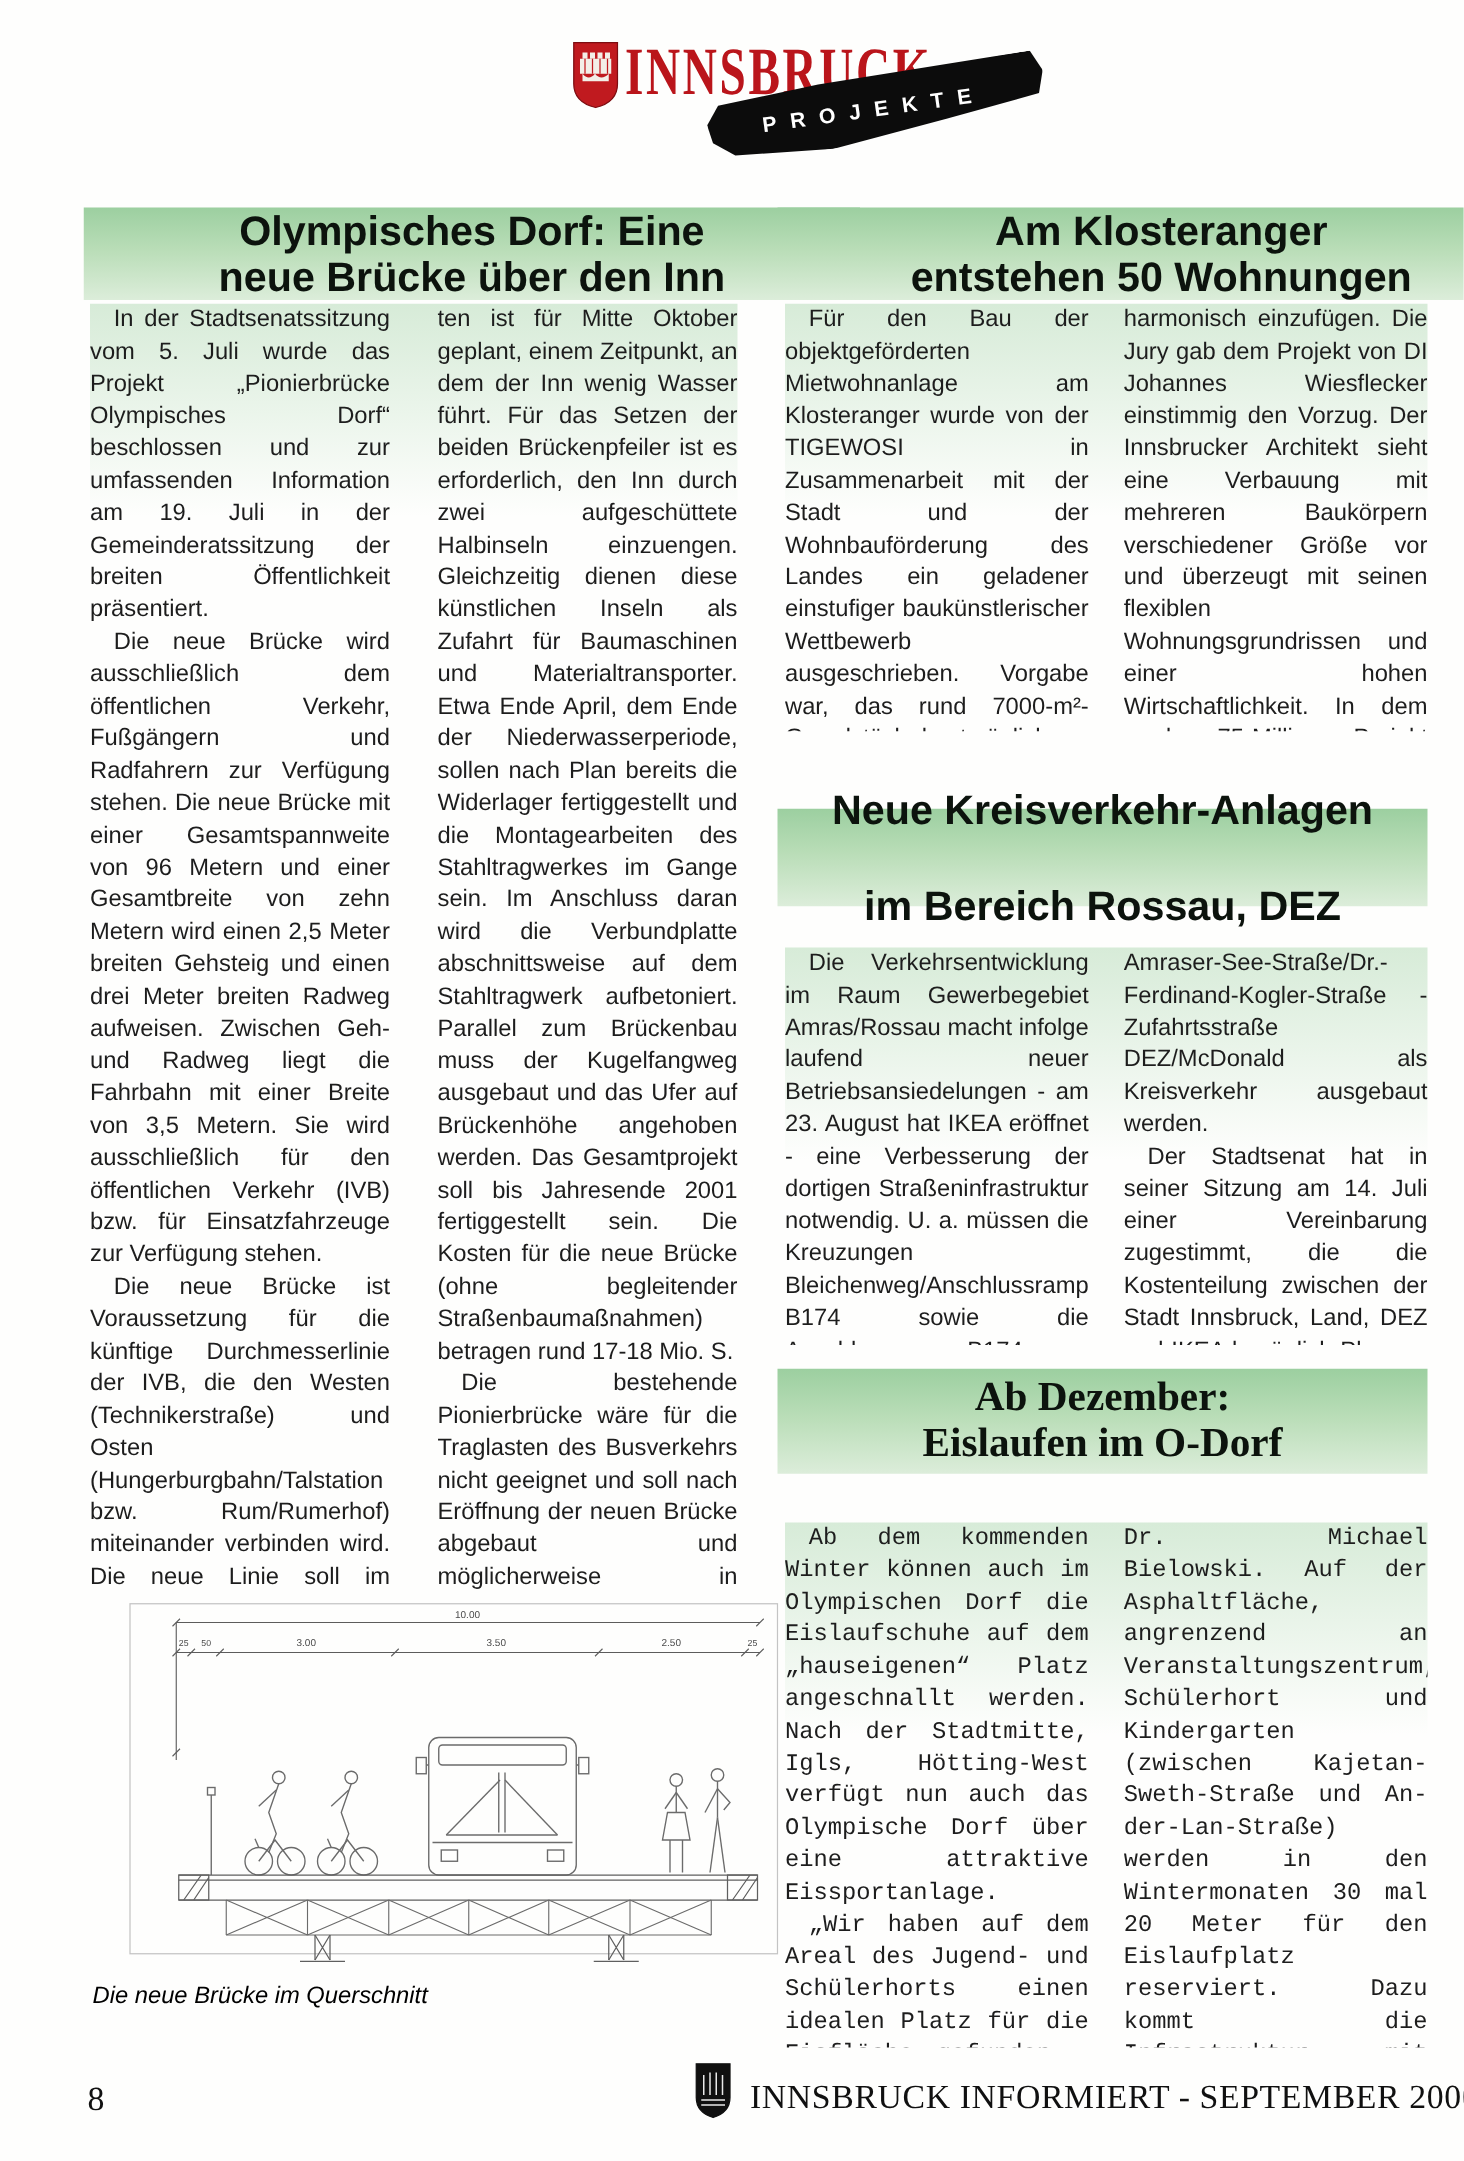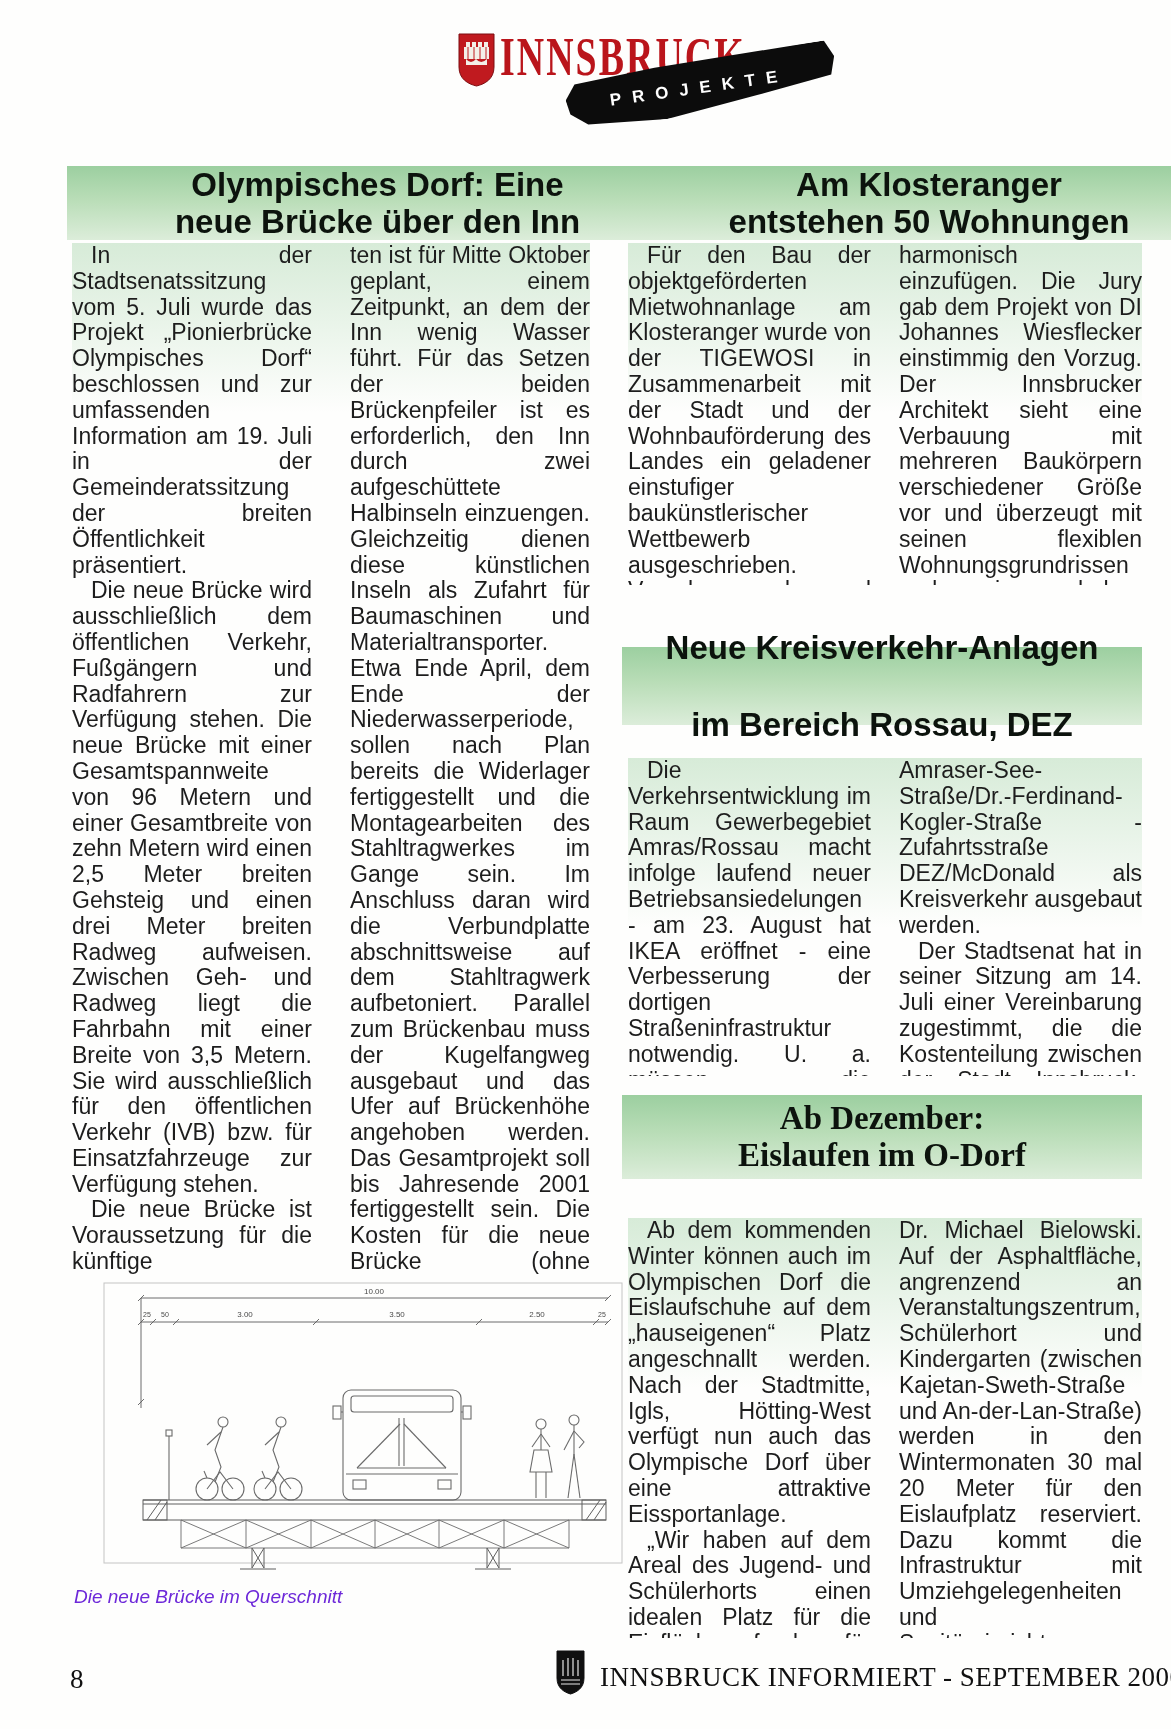--- a/index.html
+++ b/index.html
@@ -20,40 +20,40 @@
 
   
   .hl{position:absolute;display:flex;flex-direction:column;justify-content:center;
       background:linear-gradient(180deg,#9ccfa0 0%,#b9ddb7 45%,#dcedda 100%);
       text-align:center;font-weight:700;color:#0c130d;line-height:37px;font-size:33px;}
   .hl span{display:block;}
 
   
   .art-body{position:absolute;display:flex;overflow:hidden;
             background:linear-gradient(180deg,rgba(156,207,160,.40) 0px,rgba(255,255,255,0) 170px);}
-  .col{text-align:justify;font-size:23px;line-height:25.8px;color:#1d1d1d;
+  .col{text-align:justify;font-size:19px;line-height:25.8px;color:#1d1d1d;
        hyphens:auto;-webkit-hyphens:auto;overflow:hidden;}
   .col p{margin:0;text-indent:19px;}
   .col p.cont{text-indent:0;}
 
   #art1-body{left:72px;top:243px;width:518px;height:1034px;}
   #art1-body .col{width:246px;}
   #art1-body .col + .col{margin-left:38px;}
 
   #art2-body{left:628px;top:243px;width:514px;height:342px;}
   #art3-body{left:628px;top:758px;width:514px;height:318px;}
-  #art4-body{left:628px;top:1218px;width:514px;height:420px;}
+  #art4-body{left:628px;top:1218px;width:514px;height:420px;font-family:Liberation Mono, monospace;}
   .rcols .col{width:243px;}
   .rcols .col + .col{margin-left:28px;}
 
   
   .figure{position:absolute;left:68px;top:1282px;width:520px;height:292px;padding-left:35px;}
   .figure svg{display:block;}
   .caption{position:absolute;left:74px;top:1586px;width:440px;font-style:italic;
-           font-size:19px;color:#6d28d9;}
+           font-size:19px;color:#000000;}
 
   
   .page-num{position:absolute;left:70px;top:1664px;font-family:"Liberation Serif",serif;
             font-size:27px;color:#111;}
   .footer-logo{position:absolute;left:556px;top:1650px;width:29px;height:45px;}
   .footer-text{position:absolute;left:600px;top:1662px;width:542px;text-align:right;
                font-family:"Liberation Serif",serif;font-size:27px;letter-spacing:.5px;color:#101010;
                white-space:nowrap;}
 
   .dimtxt{font-family:"Liberation Sans",sans-serif;fill:#4a4a4a;}

